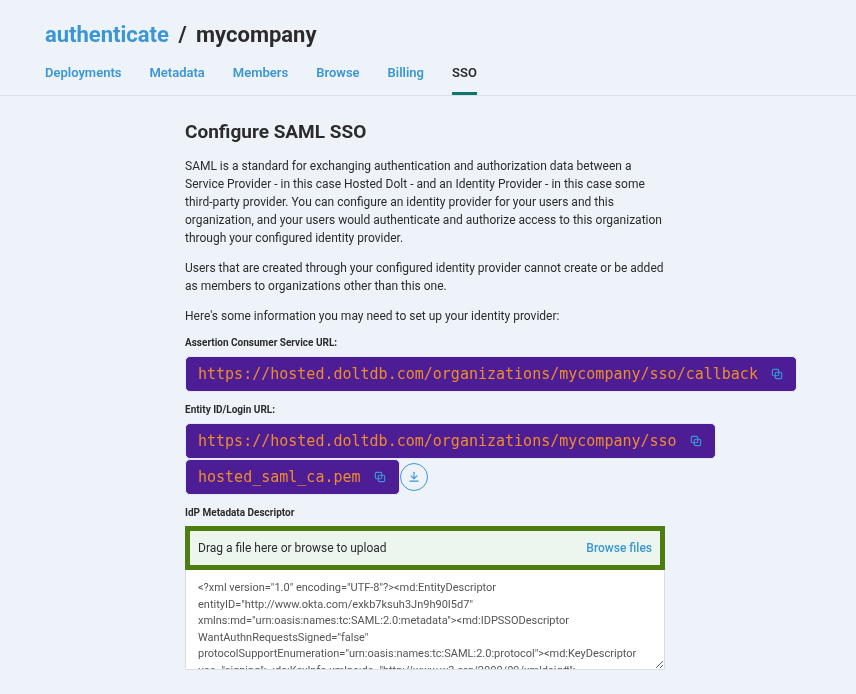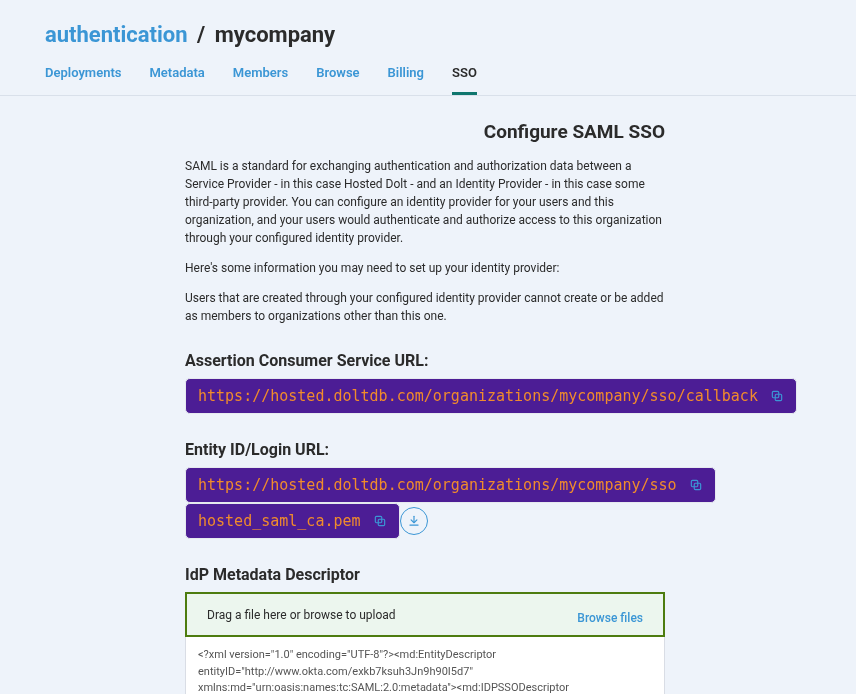--- a/index.html
+++ b/index.html
@@ -45,33 +45,32 @@
     }
     .content {
       margin-left: 140px;
       max-width: 480px;
       padding-top: 24px;
     }
     h1 {
       font-size: 19px;
       font-weight: 700;
       margin-bottom: 14px;
-      text-align: right;
     }
     .desc {
       font-size: 12px;
       line-height: 1.5;
       color: #2b2b2b;
       margin-bottom: 12px;
     }
     .field-label {
-      font-size: 16px;
+      font-size: 10px;
       font-weight: 700;
       margin-bottom: 8px;
-      margin-top: 26px;
+      margin-top: 12px;
     }
     .codebox {
       display: inline-flex;
       align-items: center;
       background: #4c1d95;
       border: 1px solid #E6E9EF;
       border-radius: 5px;
       padding: 8px 12px;
       font-family: "SFMono-Regular", Consolas, Menlo, monospace;
       font-size: 15px;
@@ -89,71 +88,71 @@
       width: 28px; height: 28px;
       border: 1px solid #3B96D5;
       border-radius: 50%;
       display: flex; align-items: center; justify-content: center;
       color: #3B96D5;
       background: transparent;
       cursor: pointer;
     }
     .dropzone {
       background: #ECF6EE;
-      border: 2px solid #4d7c0f;
-      padding: 10px 20px;
+      border: 5px solid #4d7c0f;
+      padding: 10px 8px;
       display: flex;
       justify-content: space-between;
       align-items: center;
       font-size: 12px;
       margin-top: 8px;
     }
-    .dropzone a { color: #3B96D5; text-decoration: none; font-weight: 500; cursor: pointer; margin-top: 7px; }
+    .dropzone a { color: #3B96D5; text-decoration: none; font-weight: 500; cursor: pointer; }
     .xmlbox {
       width: 100%;
       height: 100px;
       border: 1px solid #D9DDE5;
       background: #fff;
       font-family: inherit;
       font-size: 11px;
       color: #555;
       padding: 10px 12px;
       line-height: 1.5;
       resize: vertical;
       border-top: none;
     }
     svg { display: block; }
   </style>
 </head>
 <body>
 
 <div class="container">
   <div class="breadcrumb">
-    <a>authentication</a>
+    <a>authenticate</a>
     <span class="sep">/</span>
     <span class="current">mycompany</span>
   </div>
 
   <div class="tabs">
     <div class="tab">Deployments</div>
     <div class="tab">Metadata</div>
     <div class="tab">Members</div>
     <div class="tab">Browse</div>
     <div class="tab">Billing</div>
     <div class="tab active">SSO</div>
   </div>
 </div>
 <hr class="hr">
 
 <div class="container">
   <div class="content">
     <h1>Configure SAML SSO</h1>
     <p class="desc">SAML is a standard for exchanging authentication and authorization data between a Service Provider - in this case Hosted Dolt - and an Identity Provider - in this case some third-party provider. You can configure an identity provider for your users and this organization, and your users would authenticate and authorize access to this organization through your configured identity provider.</p>
+    <p class="desc">Users that are created through your configured identity provider cannot create or be added as members to organizations other than this one.</p>
     <p class="desc">Here's some information you may need to set up your identity provider:</p>
-    <p class="desc">Users that are created through your configured identity provider cannot create or be added as members to organizations other than this one.</p>
 
     <div class="field-label">Assertion Consumer Service URL:</div>
     <div class="codebox">
       <span>https://hosted.doltdb.com/organizations/mycompany/sso/callback</span>
       <span class="copy-icon">
         <svg viewBox="0 0 24 24" width="14" height="14" fill="none" stroke="currentColor" stroke-width="2">
             <rect x="9" y="9" width="11" height="11" rx="2"></rect>
             <rect x="4" y="4" width="11" height="11" rx="2"></rect>
           </svg>
       </span>

